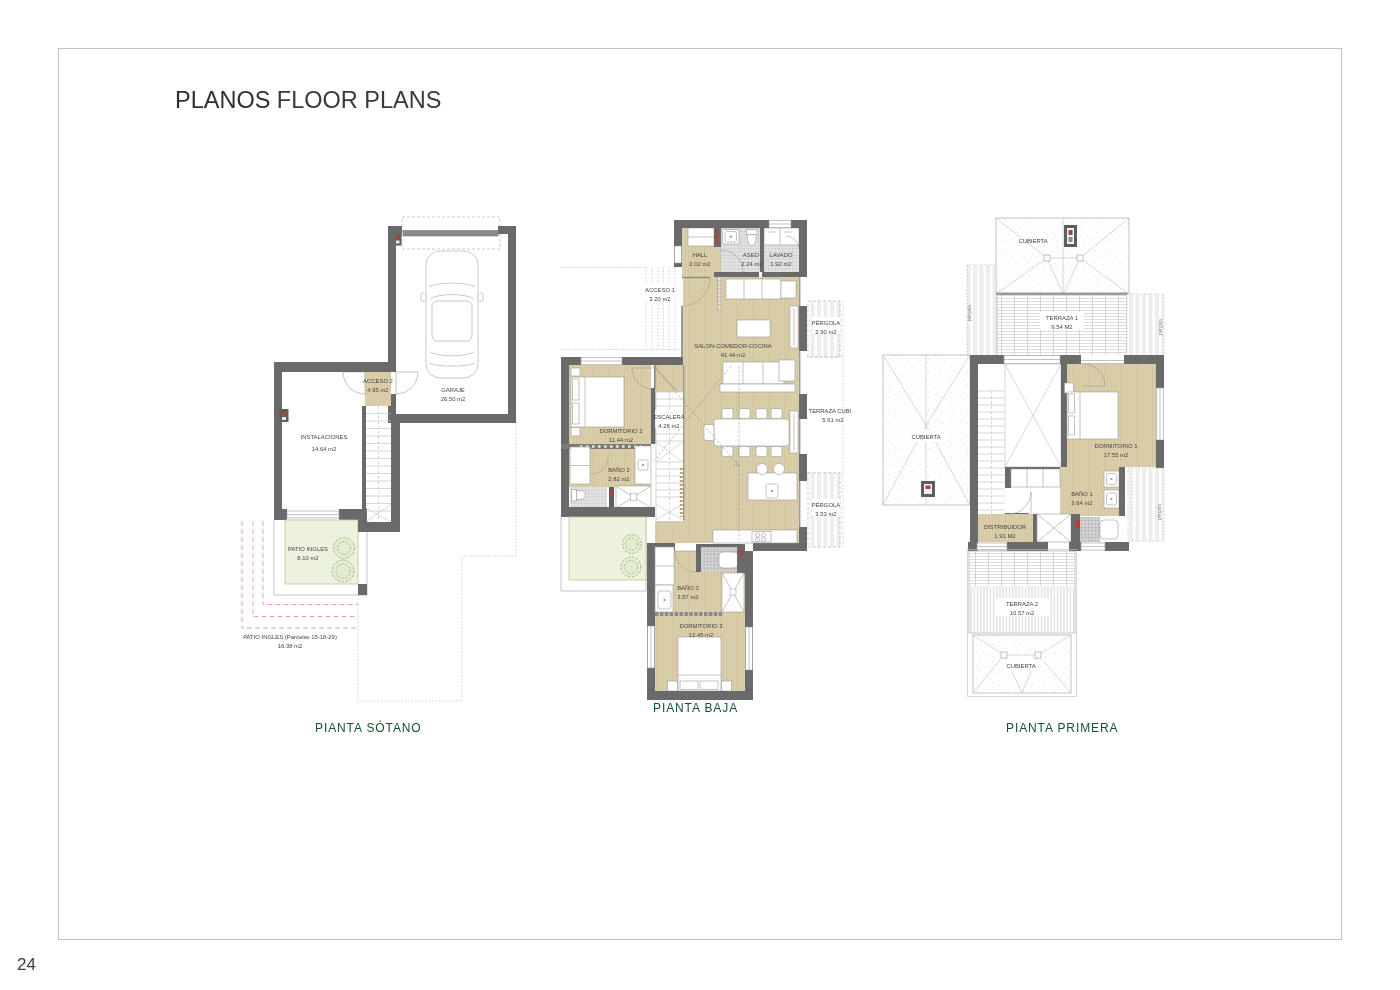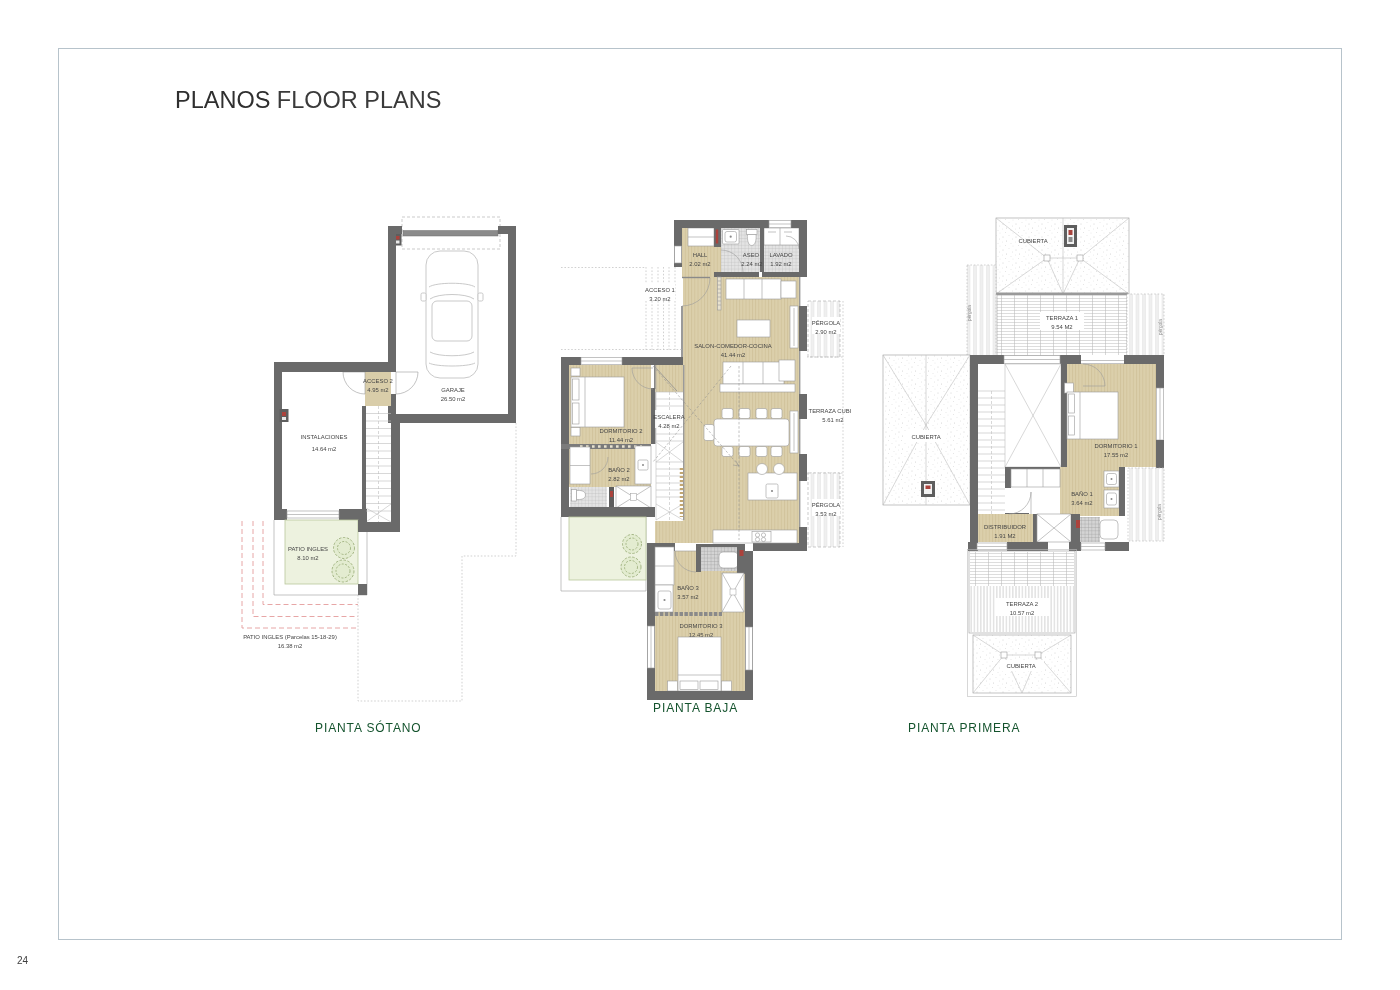--- a/index.html
+++ b/index.html
@@ -1,21 +1,21 @@
 <!DOCTYPE html>
 <html><head>
 <meta charset="utf-8">
 <style>
 html,body{margin:0;padding:0;background:#ffffff;width:1400px;height:990px;overflow:hidden}
 body{position:relative;font-family:"Liberation Sans",sans-serif}
 .frame{position:absolute;left:58px;top:48px;width:1282px;height:890px;border:1px solid #b7c3cb}
 .title{position:absolute;left:175px;top:87px;font-size:23.5px;color:#3a3a3a;letter-spacing:0px}
 .title b{font-weight:400;color:#2f2f2f}
 .plabel{position:absolute;font-size:12px;color:#14532d;letter-spacing:0.9px;font-weight:500;white-space:nowrap}
-.pnum{position:absolute;left:17px;top:955px;font-size:10px;color:#3f3f3f}
+.pnum{position:absolute;left:17px;top:955px;font-size:17px;color:#3f3f3f}
 svg{position:absolute;left:0;top:0}
 svg text{font-family:"Liberation Sans",sans-serif;font-size:5.9px;fill:#464646;text-anchor:middle}
 .w{fill:#6a6a6a}
 .wh{fill:#fff;stroke:#9a9a9a;stroke-width:0.6}
 .ln{fill:none;stroke:#9a9a9a;stroke-width:0.6}
 .lt{fill:none;stroke:#bdbdbd;stroke-width:0.6}
 .dt{fill:none;stroke:#bdbdbd;stroke-width:0.7;stroke-dasharray:1.6 1.8}
 .dsh{fill:none;stroke:#b5b5b5;stroke-width:0.7;stroke-dasharray:3 2}
 .rdd{fill:none;stroke:#e49c9c;stroke-width:0.9;stroke-dasharray:5 3}
 .tr{font-size:4.8px;fill:#8f8f8f}
@@ -24,21 +24,21 @@
 <body>
 
 <div class="frame"></div>
 
 <div class="title"><b>PLANOS</b> FLOOR PLANS</div>
 
 <div class="plabel" style="left:315px;top:721px">PIANTA SÓTANO</div>
 
 <div class="plabel" style="left:653px;top:701px">PIANTA BAJA</div>
 
-<div class="plabel" style="left:908px;top:721px">PIANTA PRIMERA</div>
+<div class="plabel" style="left:1006px;top:721px">PIANTA PRIMERA</div>
 
 <div class="pnum">24</div>
 <svg width="1400" height="990" viewBox="0 0 1400 990">
 <defs>
 <pattern id="pFloor" width="3.2" height="8" patternUnits="userSpaceOnUse">
 <rect width="3.2" height="8" fill="#dbcfab"></rect>
         <path d="M0.5,0V8" stroke="#ccbd93" stroke-width="0.7"></path>
 </pattern>
 <pattern id="pTile" width="3.4" height="3.4" patternUnits="userSpaceOnUse">
 <rect width="3.4" height="3.4" fill="#e3e3e3"></rect>

